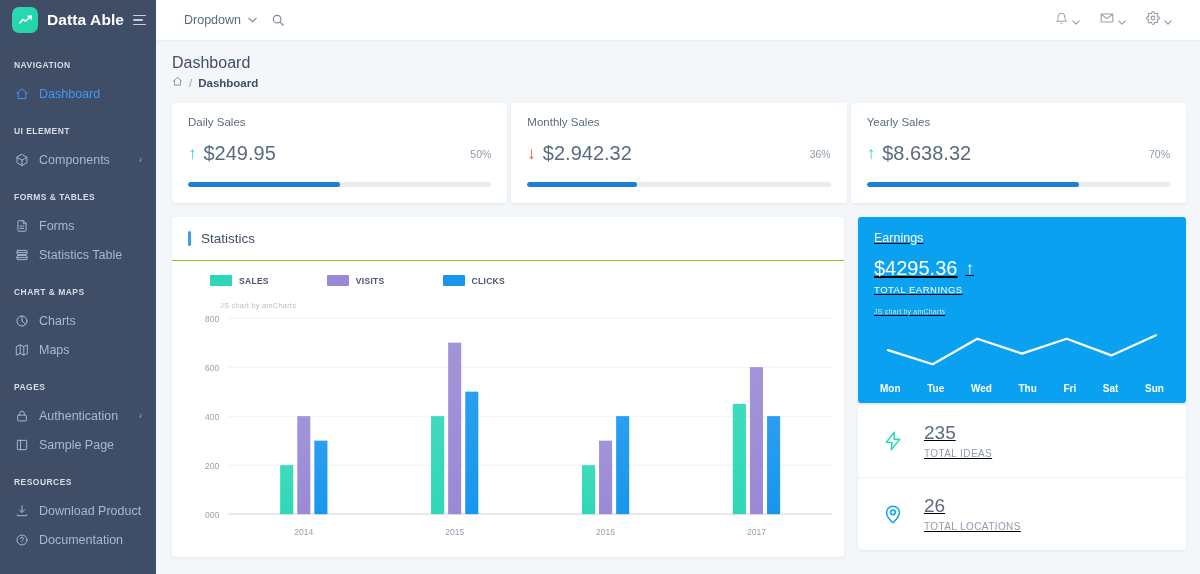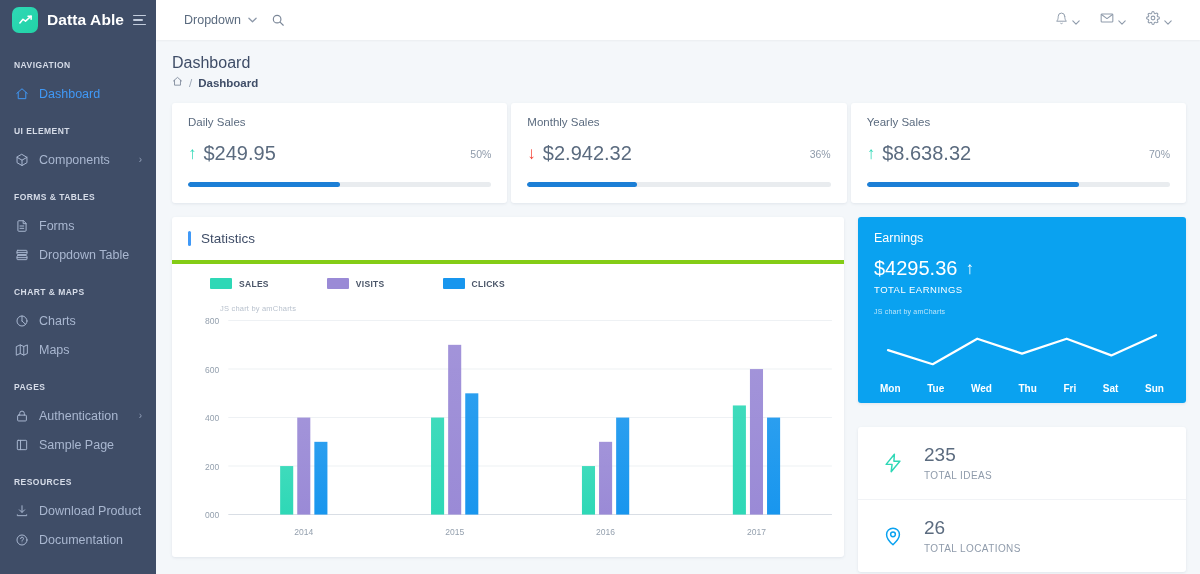--- a/index.html
+++ b/index.html
@@ -101,34 +101,34 @@
   .lower-row { display: flex; gap: 14px; margin-top: 14px; }
 
   
   .stats-card {
     flex: 1 1 auto; width: 668px; background: #fff; border-radius: 3px;
     box-shadow: 0 1px 3px rgba(62,77,103,.10); height: 340px;
     display: flex; flex-direction: column; overflow: hidden;
   }
   .stats-head {
     padding: 14px 16px; display: flex; align-items: center; gap: 10px;
-    border-bottom: 4px solid #84cc16;
+    border-bottom: 1px solid #84cc16;
   }
   .accent-bar { width: 3px; height: 15px; background: #4099f7; border-radius: 2px; flex:none; }
   .stats-title { font-size: 13.5px; color: #3f4d67; }
   .chart-area { flex: 1; position: relative; }
   .chart-svg { display: block; width: 100%; height: 100%; }
   .legend { position: absolute; left: 38px; top: 14px; display: flex; gap: 58px; }
   .legend-item { display: flex; align-items: center; gap: 7px; }
   .legend-swatch { width: 22px; height: 11px; border-radius: 1px; }
   .legend-label { font-size: 8.5px; font-weight: 700; color: #4a5568; letter-spacing: .3px; }
   .watermark { position: absolute; left: 48px; top: 40px; font-size: 7.5px; color: #b9c2ce; letter-spacing:.2px; }
 
   
-  .right-col { width: 328px; min-width: 328px; display: flex; flex-direction: column; gap: 24px; }
+  .right-col { width: 328px; min-width: 328px; display: flex; flex-direction: column; gap: 2px; text-decoration: underline; }
   .earnings-card {
     background: #0aa2f0; border-radius: 3px; color: #fff;
     padding: 14px 16px 0 16px; height: 186px; position: relative; overflow: hidden;
     box-shadow: 0 1px 3px rgba(62,77,103,.10);
   }
   .earn-title { font-size: 12.5px; font-weight: 500; }
   .earn-amount { font-size: 20px; font-weight: 400; margin-top: 12px; display: flex; align-items: center; gap: 8px; }
   .earn-arrow { font-size: 17px; line-height: 1; }
   .earn-sub { font-size: 9.5px; letter-spacing: .5px; margin-top: 4px; }
   .earn-watermark { font-size: 7px; color: rgba(255,255,255,.72); margin-top: 13px; letter-spacing: .2px; }
@@ -201,21 +201,21 @@
         </div>
         <div class="nav-item">
           <span class="nav-ico">
             <svg width="14" height="14" viewBox="0 0 24 24" fill="none" stroke="#a9b7d0" stroke-width="1.7" stroke-linecap="round" stroke-linejoin="round">
               <rect x="3.5" y="4" width="17" height="7" rx="1.2"></rect>
               <rect x="3.5" y="13" width="17" height="7" rx="1.2"></rect>
               <line x1="3.5" y1="7.5" x2="20.5" y2="7.5"></line>
               <line x1="3.5" y1="16.5" x2="20.5" y2="16.5"></line>
             </svg>
           </span>
-          <span class="nav-label">Dropdown Table</span>
+          <span class="nav-label">Statistics Table</span>
         </div>
         <div class="nav-caption">CHART &amp; MAPS</div>
         <div class="nav-item">
           <span class="nav-ico">
             <svg width="14" height="14" viewBox="0 0 24 24" fill="none" stroke="#a9b7d0" stroke-width="1.7" stroke-linecap="round" stroke-linejoin="round">
               <circle cx="12" cy="12" r="8.6"></circle>
               <line x1="12" y1="12" x2="12" y2="3.4"></line>
               <line x1="12" y1="12" x2="18.2" y2="17.8"></line>
             </svg>
           </span>

